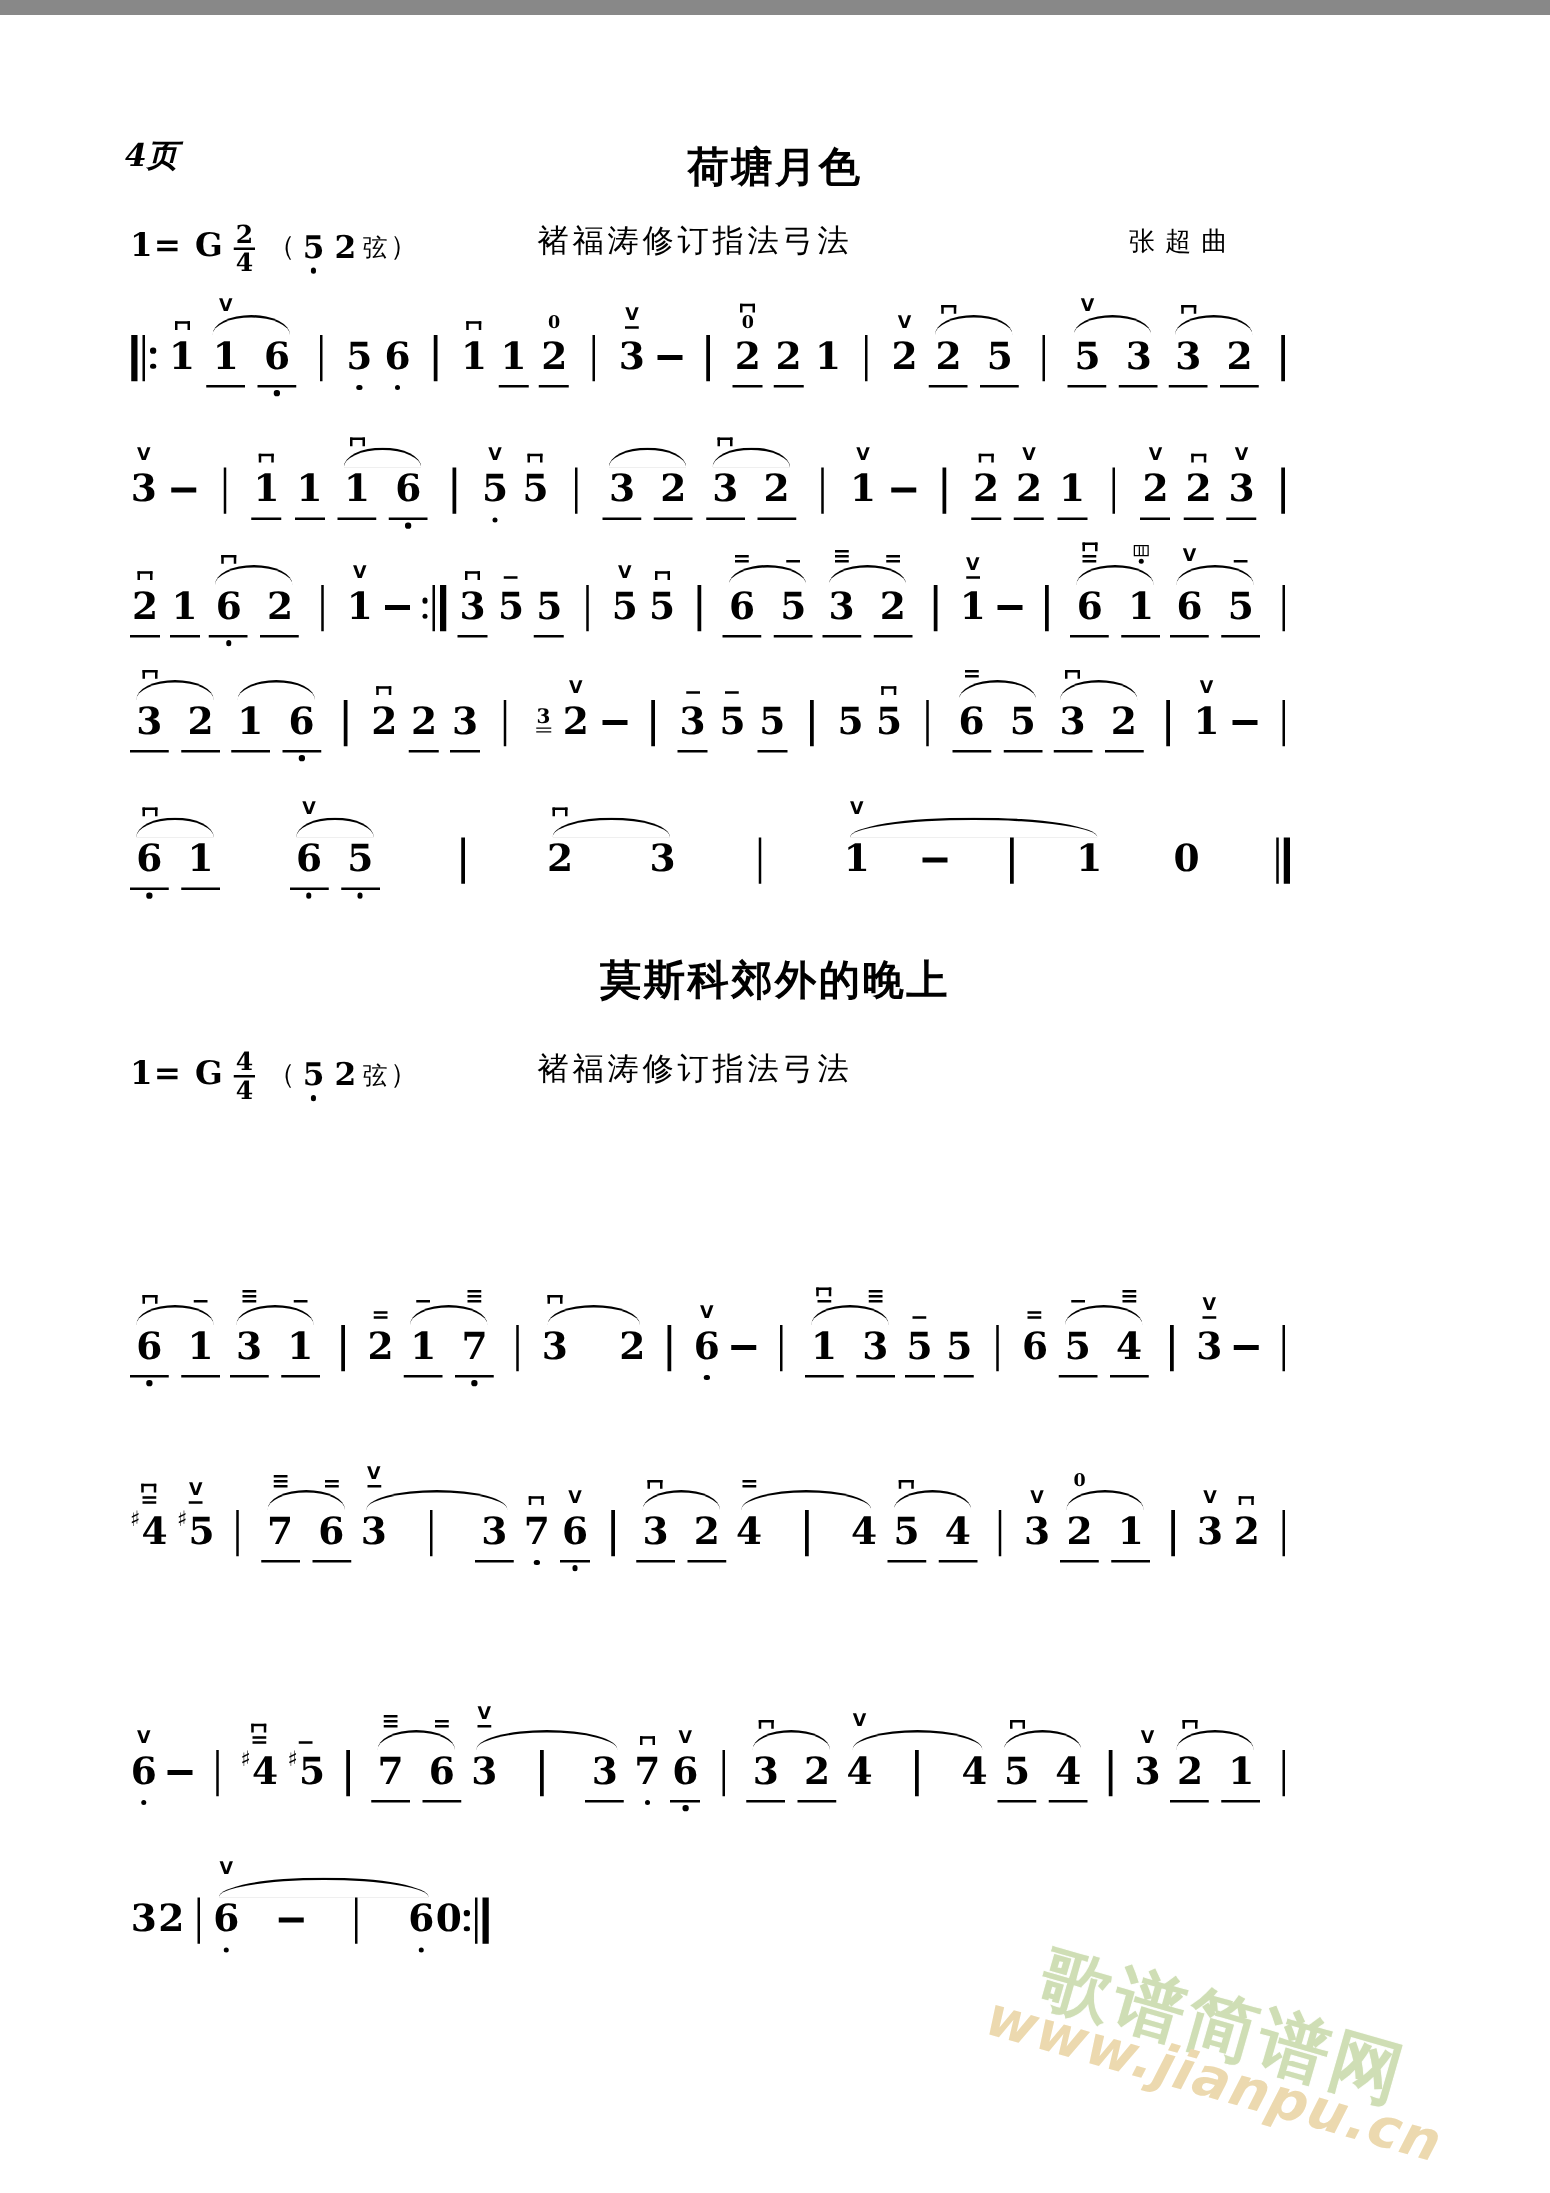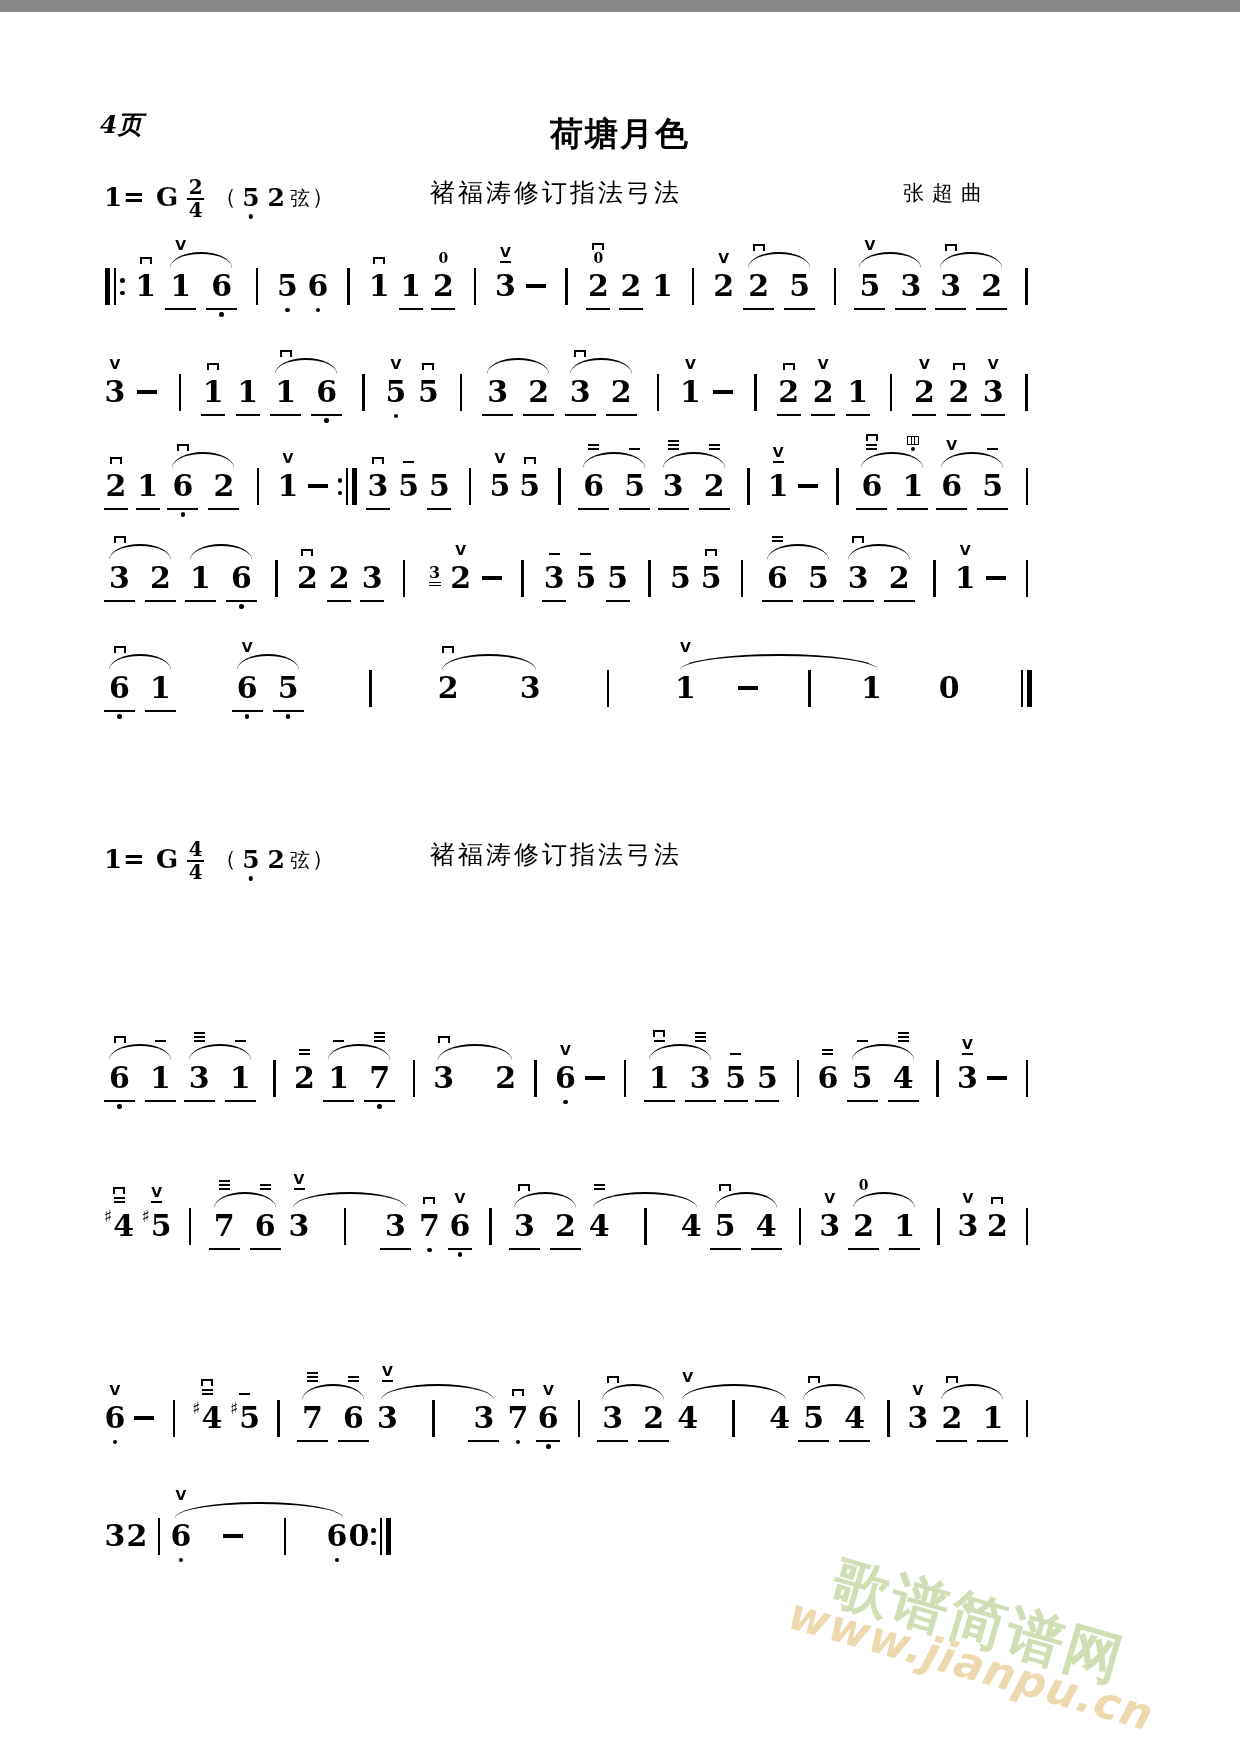--- a/index.html
+++ b/index.html
@@ -1395,20 +1395,21 @@
             <div class="rep">
               <div class="rthin"></div>
               <div class="rthick"></div>
             </div>
             <div class="sub"></div>
           </div>
         </div>
       </div>
     </div>
 
+  <div class="abs song-title" style="top:750px">莫斯科郊外的晚上</div>
 
   <div class="abs keyrow" style="top:822px">
     <div class="keysig">
       <span class="key">1= G</span>
       <span class="meter">
         <span class="mnum">4</span>
         <span class="mdiv"></span>
         <span class="mden">4</span>
       </span>
       <span class="paren">（</span>

